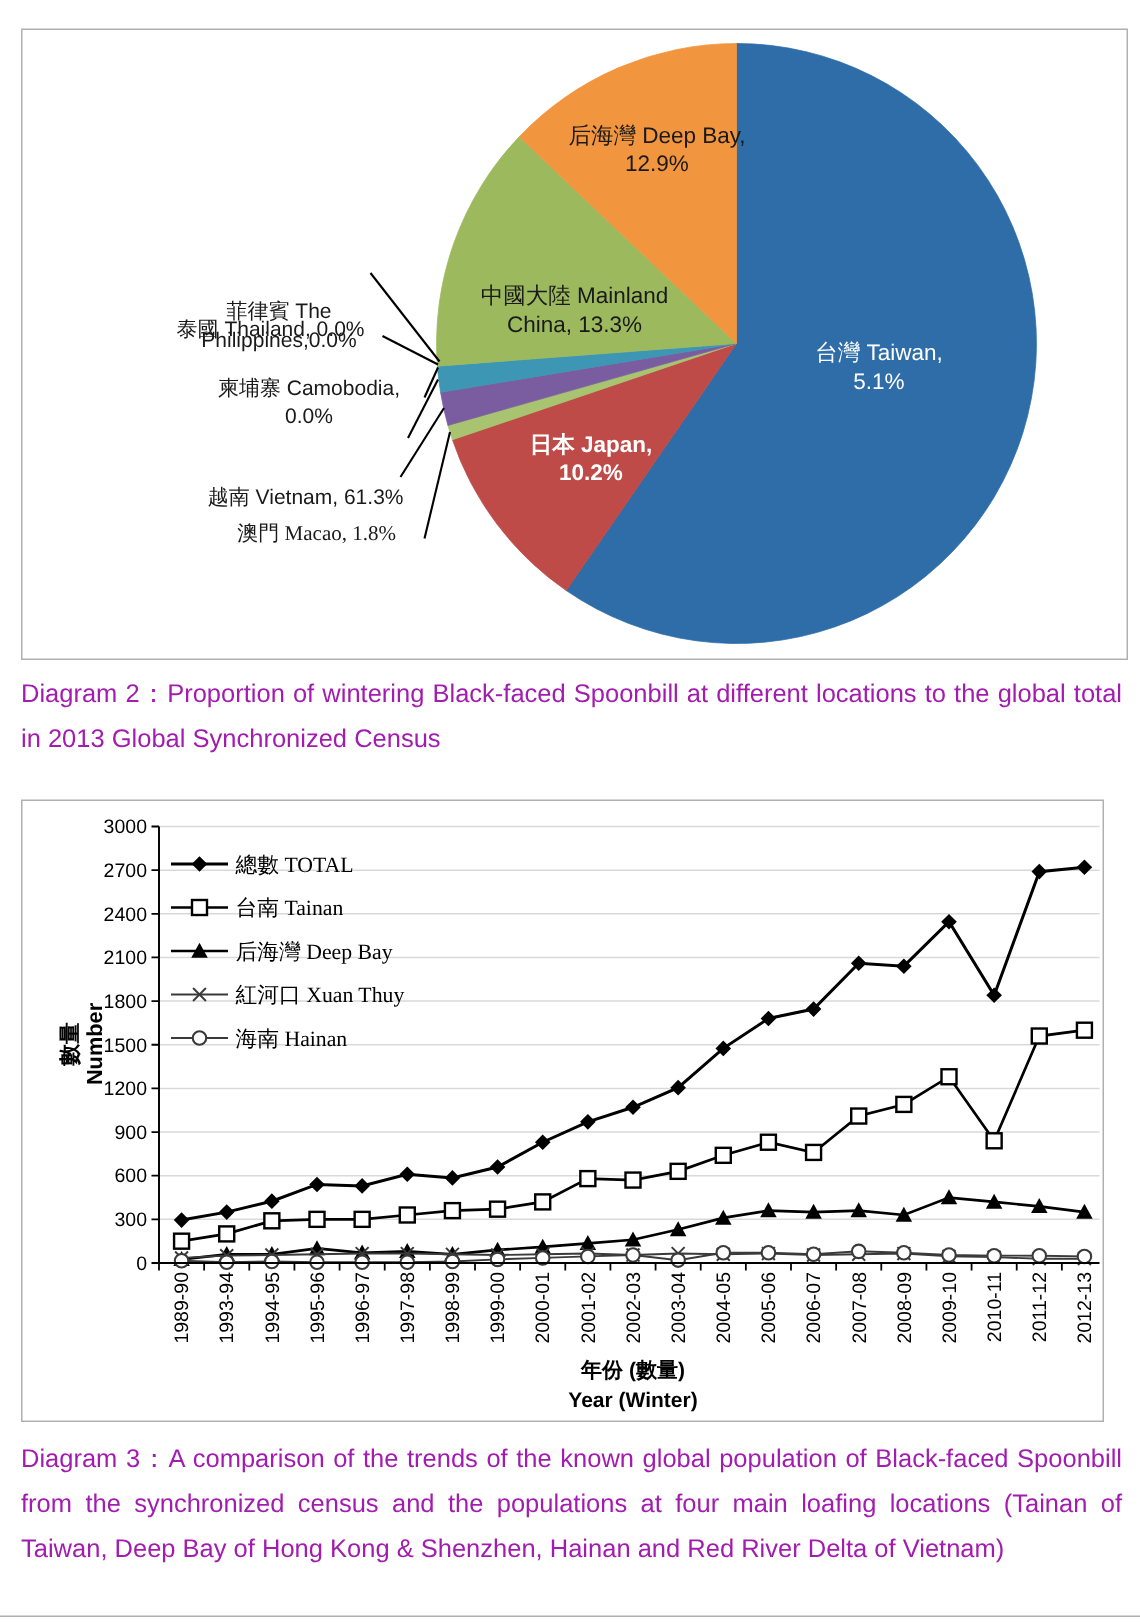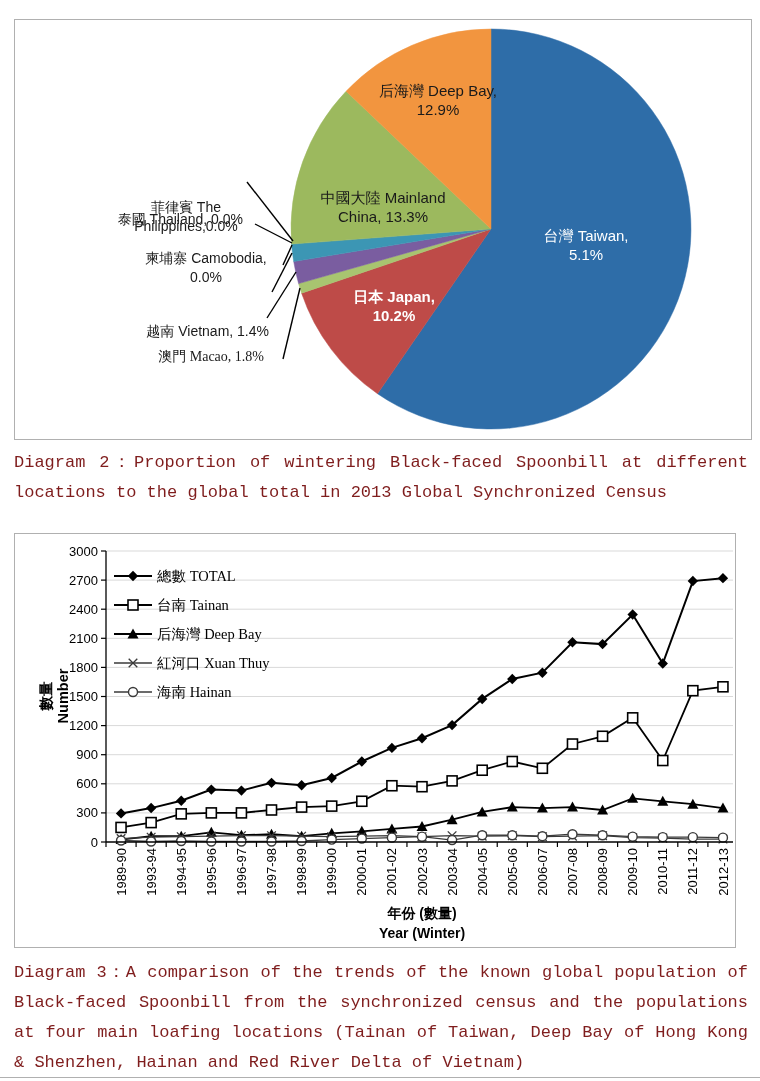--- a/index.html
+++ b/index.html
@@ -3,22 +3,22 @@
 <meta charset="utf-8">
 <style>
   html,body{margin:0;padding:0;background:#ffffff;}
   #page{position:relative;width:760px;height:1081px;background:#ffffff;overflow:hidden;
         font-family:"Liberation Sans","DejaVu Sans",sans-serif;}
   .chart-box{position:absolute;border:1px solid #b0b0b0;background:#ffffff;}
   #pie-box{left:14px;top:19px;width:720px;height:419px;padding-left:16px;}
   #line-box{left:14px;top:533px;width:720px;height:413px;}
   #pie-svg,#line-svg{position:absolute;left:0;top:0;}
   .caption{position:absolute;left:14px;width:734px;margin:0;
-           font-family:Liberation Mono, monospace;
-           font-size:17px;line-height:30px;color:#7f1d1d;text-align:justify;}
+           font-family:Liberation Sans, sans-serif;
+           font-size:17px;line-height:30px;color:#a21caf;text-align:justify;}
   #caption-d2{top:448px;}
   #caption-d3{top:958px;}
   .pie-label{position:absolute;white-space:pre-line;line-height:19px;font-size:14px;color:#1a1a1a;width:200px;}
   .inner{font-size:15px;}
   .white{color:#ffffff;}
   .bold{font-weight:bold;}
   .ta-c{text-align:center;}
   .ta-r{text-align:right;margin-top:37px;}
   #bottom-rule{position:absolute;left:0;top:1077px;width:760px;height:1px;background:#b0b0b0;border:0;margin:0;}
 </style>
@@ -55,21 +55,21 @@
     <div class="pie-label inner ta-c white" style="left:471px;top:206px;">台灣 Taiwan,
 5.1%</div>
     <div class="pie-label inner ta-c white bold" style="left:279px;top:267px;">日本 Japan,
 10.2%</div>
 
     <div class="pie-label ta-r" style="left:28px;top:153px;">泰國 Thailand, 0.0%</div>
     <div class="pie-label ta-c" style="left:71px;top:178px;">菲律賓 The
 Philippines,0.0%</div>
     <div class="pie-label ta-c" style="left:91px;top:229px;">柬埔寨 Camobodia,
 0.0%</div>
-    <div class="pie-label ta-r" style="left:54px;top:265px;">越南 Vietnam, 1.4%</div>
+    <div class="pie-label ta-r" style="left:54px;top:265px;">越南 Vietnam, 61.3%</div>
     <div class="pie-label ta-r" style="left:49px;top:290px;font-family:Liberation Serif, serif;">澳門 Macao, 1.8%</div>
   </section>
 
   <p class="caption" id="caption-d2">Diagram 2：Proportion of wintering Black-faced Spoonbill at different locations to the global total in 2013 Global Synchronized Census</p>
 
   <section class="chart-box" id="line-box">
     <svg id="line-svg" width="718" height="411">
         <g>
           <line x1="91" y1="278.9" x2="723" y2="278.9" stroke="#d9d9d9" stroke-width="1"></line>
           <line x1="91" y1="249.8" x2="723" y2="249.8" stroke="#d9d9d9" stroke-width="1"></line>

